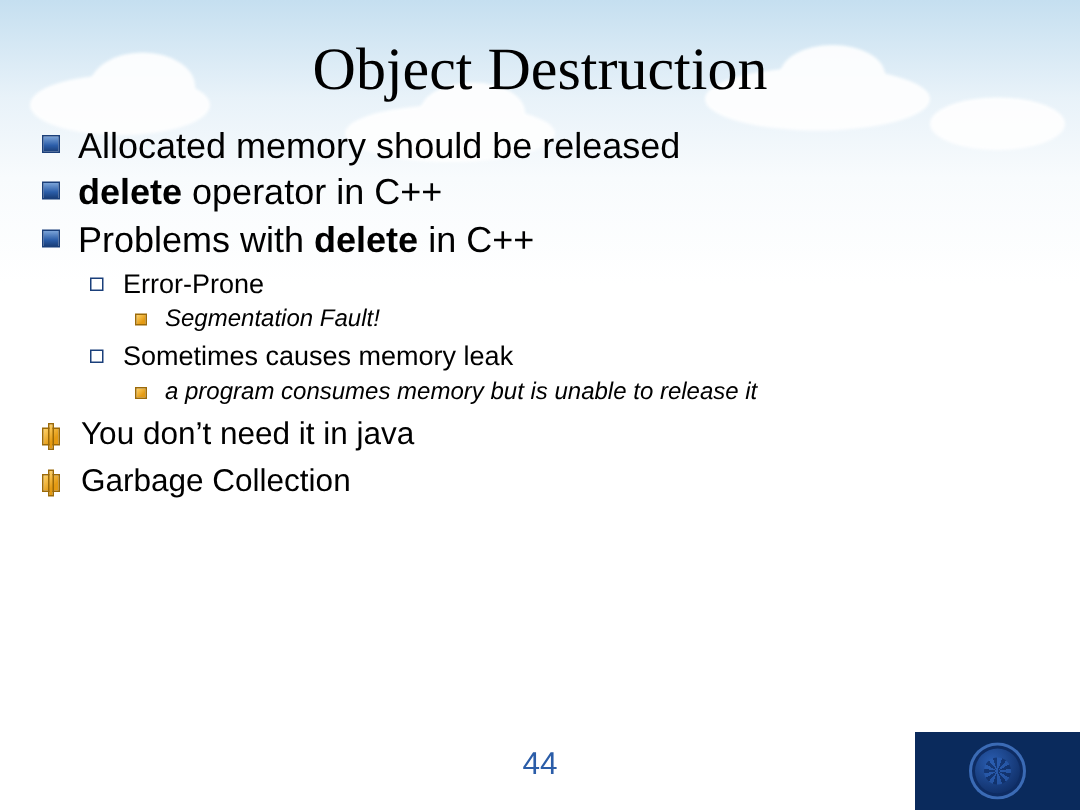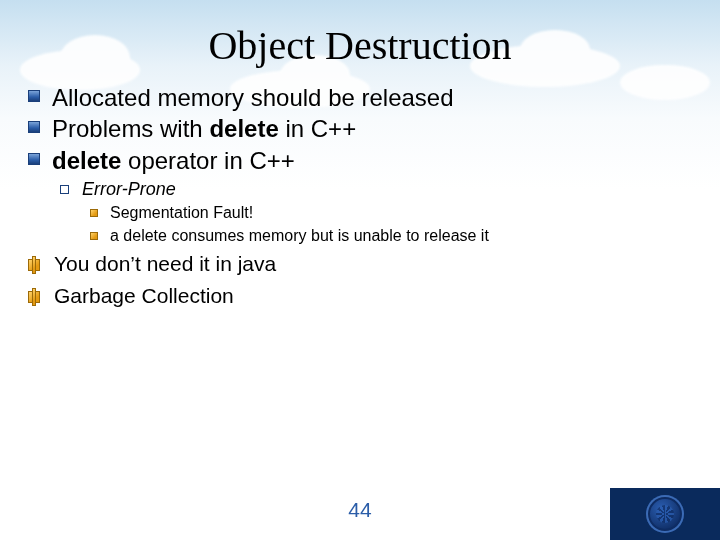--- a/index.html
+++ b/index.html
@@ -60,38 +60,38 @@
     border: 1px solid #1a3f7a;
     box-sizing: border-box;
   }
   .lvl2 {
     font-size: 18px;
     line-height: 1.25;
     margin: 3px 0 3px 0;
     padding-left: 22px;
     margin-left: 32px;
     position: relative;
-    font-style: italic;
   }
   .lvl2::before {
     content: "";
     position: absolute;
     left: 0; top: 7px;
     width: 9px; height: 9px;
     background: #ffffff;
     border: 1.5px solid #1a3f7a;
     box-sizing: border-box;
   }
   .lvl3 {
     font-size: 16px;
     line-height: 1.25;
     margin: 3px 0 3px 0;
     padding-left: 20px;
     margin-left: 62px;
     position: relative;
+    font-style: italic;
   }
   .lvl3::before {
     content: "";
     position: absolute;
     left: 0; top: 6px;
     width: 8px; height: 8px;
     background: linear-gradient(135deg, #ffd36b 0%, #e49a12 70%);
     border: 1px solid #9c6a08;
     box-sizing: border-box;
   }
@@ -173,36 +173,39 @@
 
   <div class="title">Object Destruction</div>
 
   <div class="body">
 
     <div class="lvl1">
       <span>Allocated memory should be released</span>
     </div>
 
     <div class="lvl1">
+      <b>delete</b><span> operator in C++</span>
+    </div>
+
+    <div class="lvl1">
       <span>Problems with </span><b>delete</b><span> in C++</span>
-    </div>
-
-    <div class="lvl1">
-      <b>delete</b><span> operator in C++</span>
     </div>
 
     <div class="lvl2">
       <span>Error-Prone</span>
     </div>
     <div class="lvl3">
       <span>Segmentation Fault!</span>
     </div>
 
+    <div class="lvl2">
+      <span>Sometimes causes memory leak</span>
+    </div>
     <div class="lvl3">
-      <span>a delete consumes memory but is unable to release it</span>
+      <span>a program consumes memory but is unable to release it</span>
     </div>
 
 
     <div class="lvl1b">
       <span>You don’t need it in java</span>
     </div>
     <div class="lvl1b">
       <span>Garbage Collection</span>
     </div>
 

